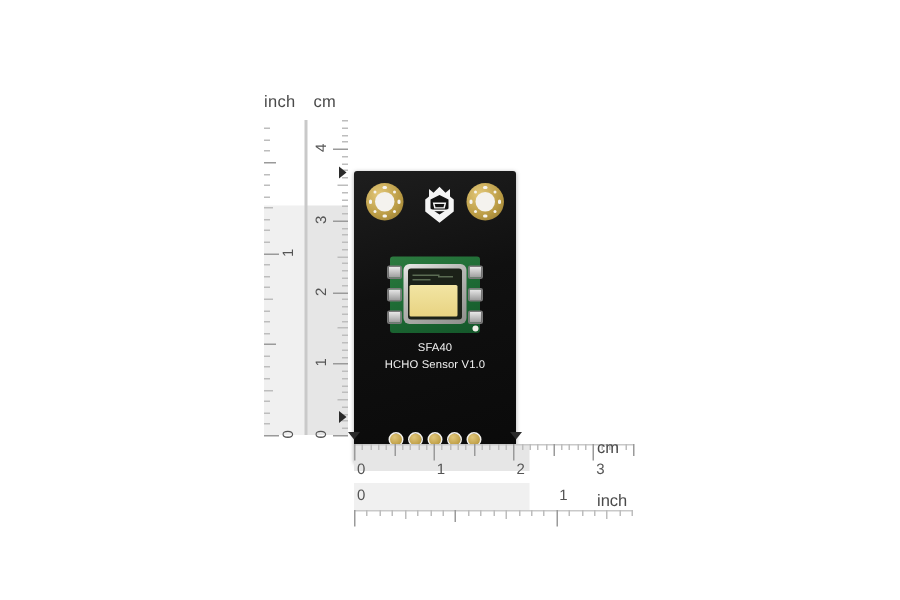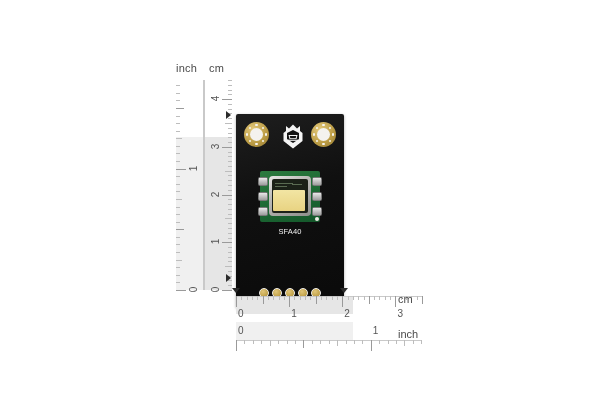--- a/index.html
+++ b/index.html
@@ -427,20 +427,21 @@
         <div class="die-trace" style="left:3px; top:7px; width:12px;"></div>
         <div class="die-trace" style="left:20px; top:5px; width:10px;"></div>
         <div id="sense-pad"></div>
       </div>
     </div>
     <div id="sensor-dot"></div>
   </div>
 
   <div id="silk">
     <div>SFA40</div>
+    <div>HCHO Sensor V1.0</div>
   </div>
 
   <div id="pads">
       <div class="pad"></div>
       <div class="pad"></div>
       <div class="pad"></div>
       <div class="pad"></div>
       <div class="pad"></div>
     </div>
 

